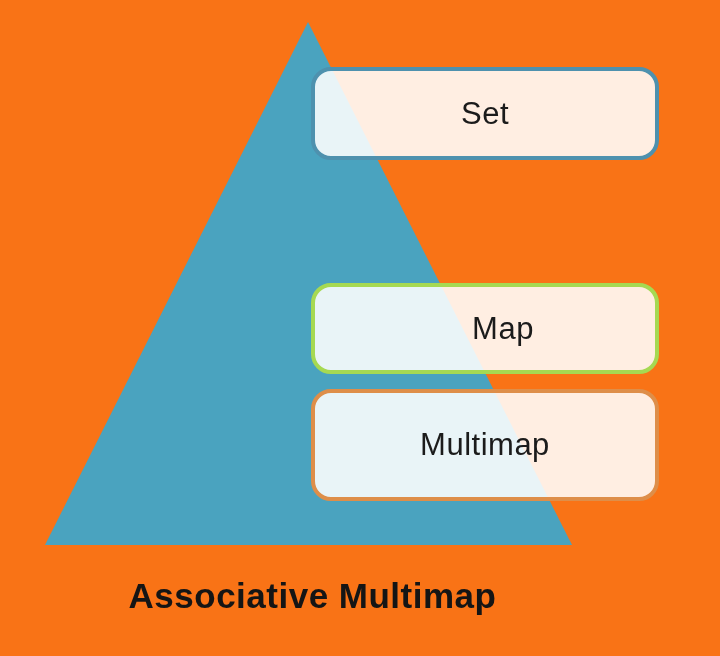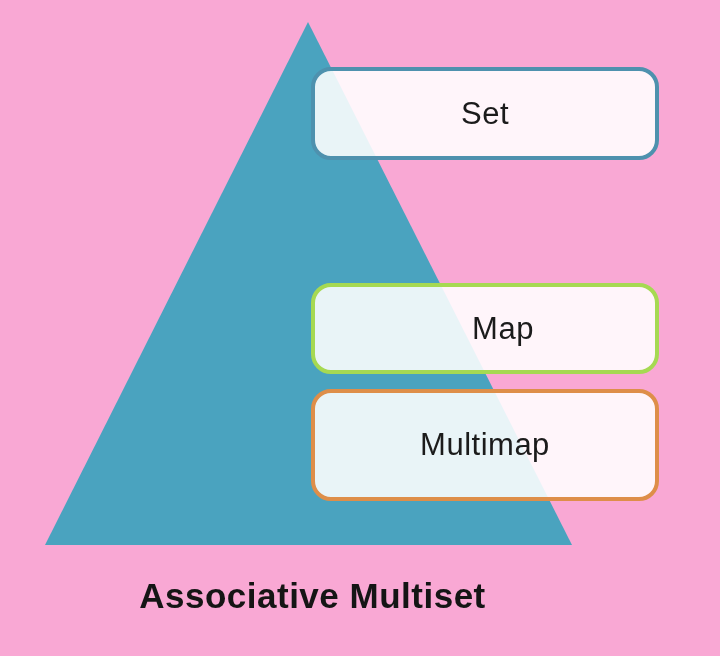--- a/index.html
+++ b/index.html
@@ -4,21 +4,21 @@
 <style>
   html, body {
     margin: 0;
     padding: 0;
     background: #ffffff;
   }
   .canvas {
     position: relative;
     width: 720px;
     height: 656px;
-    background: #f9a8d4;
+    background: #f97316;
     overflow: hidden;
     font-family: "Liberation Sans", sans-serif;
   }
   .triangle-svg {
     position: absolute;
     left: 0;
     top: 0;
     width: 720px;
     height: 656px;
     display: block;
@@ -74,15 +74,15 @@
 
 
   <div class="level level-map" style="border-color: rgb(166, 217, 82); padding-left: 36px;">
     <span class="level-label">Map</span>
   </div>
 
   <div class="level level-multimap" style="border-color: rgb(222, 142, 73);">
     <span class="level-label">Multimap</span>
   </div>
 
-  <div class="caption">Associative Multiset</div>
+  <div class="caption">Associative Multimap</div>
 
 </div>
 
 </body></html>

